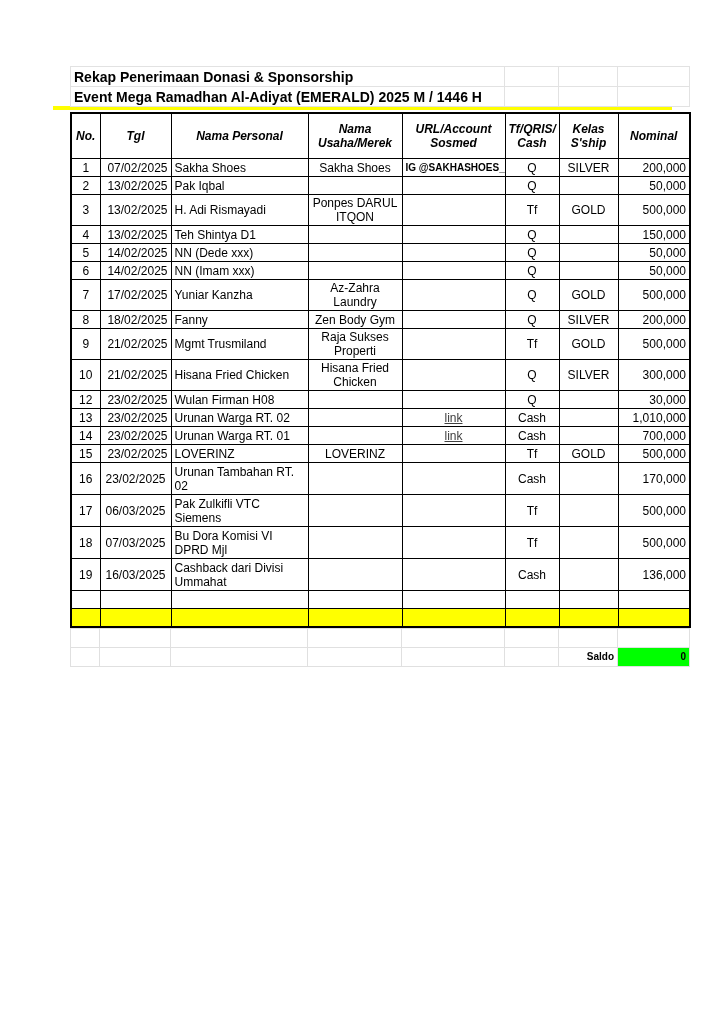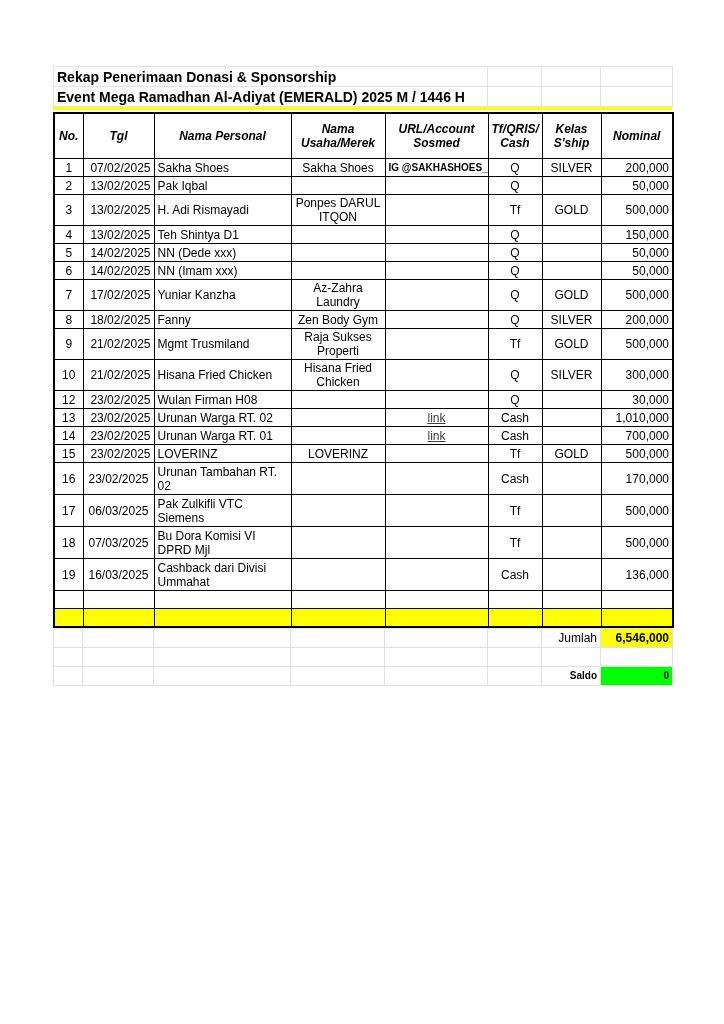--- a/index.html
+++ b/index.html
@@ -1,17 +1,17 @@
 <!DOCTYPE html>
 <html><head>
 <meta charset="utf-8">
 <style>
   html, body { margin:0; padding:0; background:#ffffff; }
   body { width:724px; height:1024px; position:relative; font-family:"Liberation Sans", sans-serif; color:#000; overflow:hidden; }
-  .sheet { position:absolute; left:53px; top:66px;border-radius:8px; }
+  .sheet { position:absolute; left:70px; top:66px;border-radius:8px; }
   table { border-collapse:collapse; table-layout:fixed; }
   td { font-size:12px; padding:0 3px; overflow:hidden; white-space:nowrap; line-height:14px; }
   .grid td { border:1px solid #d9d9d9; }
   .c-center { text-align:center; }
   .c-right { text-align:right; }
   .c-left { text-align:left; }
   .bold { font-weight:bold; }
   .title td { font-weight:bold; font-size:14px; height:19px; border:1px solid #e2e2e2; }
   .main td { border:1px solid #000; }
   .hdr td { font-weight:bold; text-align:center; white-space:normal; height:44px; font-size:12px; line-height:14px;font-style:italic; }
@@ -297,30 +297,20 @@
       <col style="width:29px">
         <col style="width:71px">
         <col style="width:137px">
         <col style="width:94px">
       <col style="width:103px">
         <col style="width:54px">
         <col style="width:59px">
         <col style="width:72px">
     </colgroup>
     <tbody>
-        <tr>
-      <td></td>
-          <td></td>
-          <td></td>
-          <td></td>
-          <td></td>
-          <td></td>
-      <td class="c-right">Jumlah</td>
-      <td class="c-right bold yel">6,546,000</td>
-    </tr>
     <tr>
           <td></td>
           <td></td>
           <td></td>
           <td></td>
           <td></td>
           <td></td>
           <td></td>
           <td></td>
         </tr>

